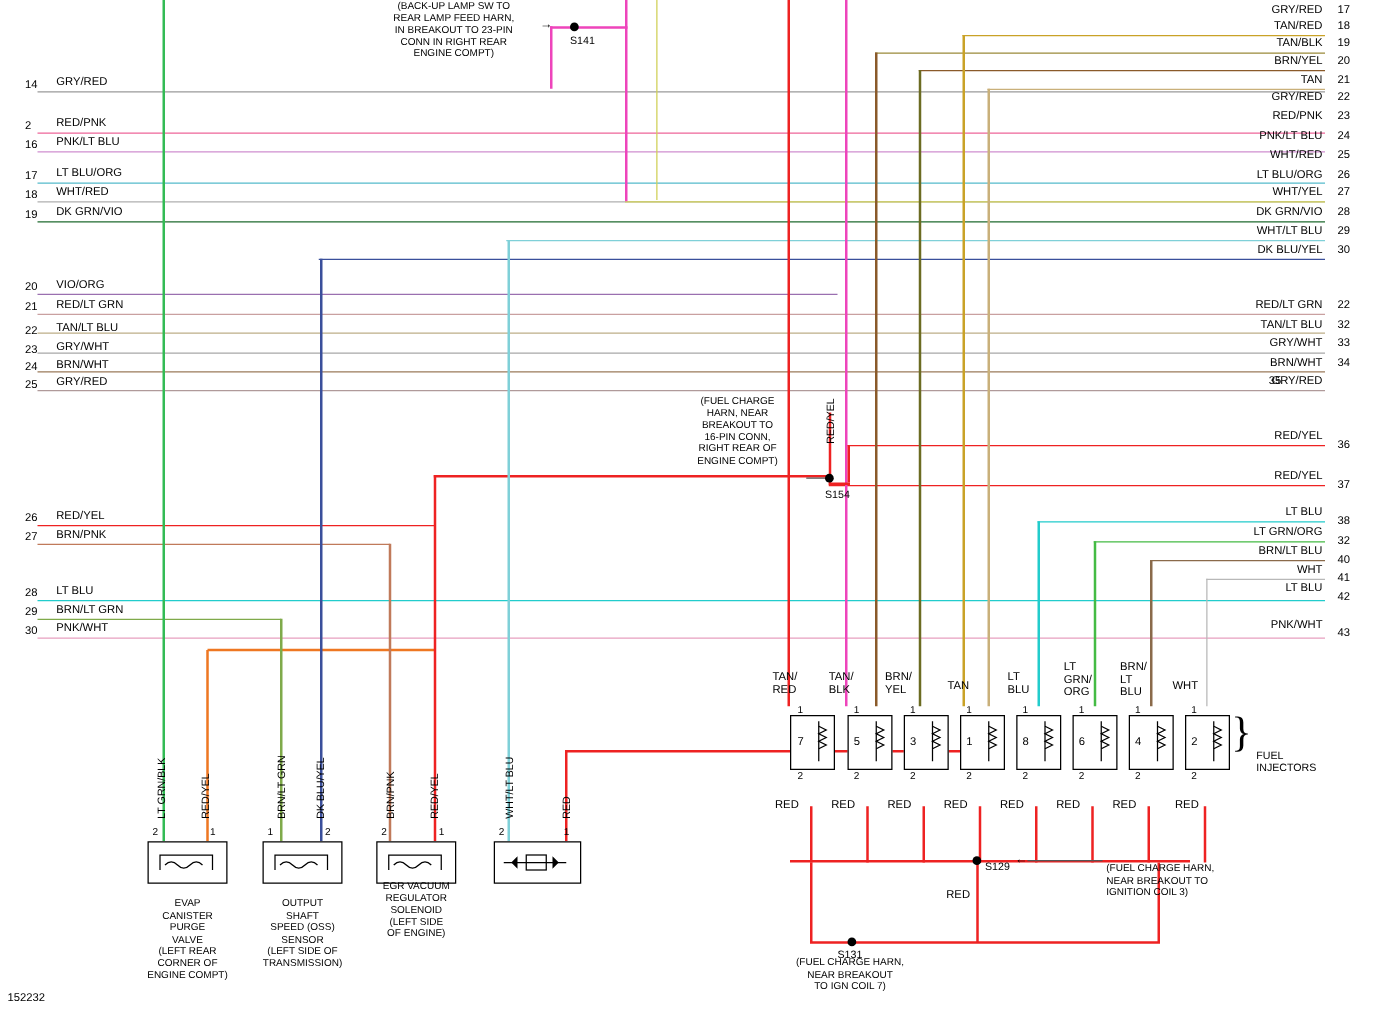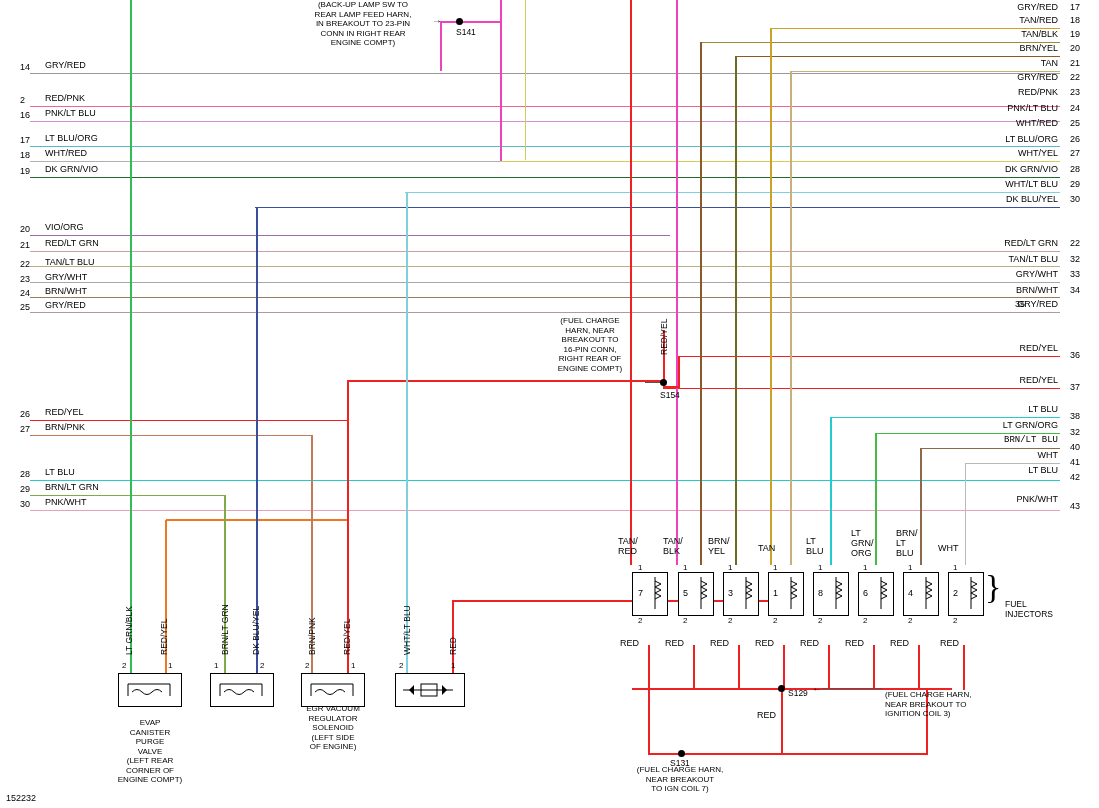--- a/index.html
+++ b/index.html
@@ -194,21 +194,21 @@
 
   <div class="lbl r" style="left:930px;top:343px;width:128px;">RED/YEL</div>
   <div class="pin" style="left:1070px;top:350px;">36</div>
   <div class="lbl r" style="left:930px;top:375px;width:128px;">RED/YEL</div>
   <div class="pin" style="left:1070px;top:382px;">37</div>
 
   <div class="lbl r" style="left:930px;top:404px;width:128px;">LT BLU</div>
   <div class="pin" style="left:1070px;top:411px;">38</div>
   <div class="lbl r" style="left:930px;top:420px;width:128px;">LT GRN/ORG</div>
   <div class="pin" style="left:1070px;top:427px;">32</div>
-  <div class="lbl r" style="left:930px;top:435px;width:128px;font-family:Liberation Mono, monospace;">BRN/LT BLU</div>
+  <div class="lbl r" style="left:930px;top:435px;width:128px;">BRN/LT BLU</div>
   <div class="pin" style="left:1070px;top:442px;">40</div>
   <div class="lbl r" style="left:930px;top:450px;width:128px;">WHT</div>
   <div class="pin" style="left:1070px;top:457px;">41</div>
   <div class="lbl r" style="left:930px;top:465px;width:128px;">LT BLU</div>
   <div class="pin" style="left:1070px;top:472px;">42</div>
   <div class="lbl r" style="left:930px;top:494px;width:128px;">PNK/WHT</div>
   <div class="pin" style="left:1070px;top:501px;">43</div>
 
   <div class="note" style="left:288px;top:0px;width:150px;">(BACK-UP LAMP SW TO
 REAR LAMP FEED HARN,
@@ -268,20 +268,26 @@
 CORNER OF
 ENGINE COMPT)</div>
 
   <div class="comp" style="left:210px;top:673px;width:62px;height:32px;"></div>
   <svg style="position:absolute;left:218px;top:678px;" width="46" height="22">
     <path d="M2 18 L2 6 L44 6 L44 18" fill="none" stroke="#000" stroke-width="1"></path>
     <path d="M6 14 q5 -5 10 0 q5 5 10 0 q5 -5 10 0" fill="none" stroke="#000" stroke-width="1"></path>
   </svg>
   <div class="injpin" style="left:214px;top:661px;">1</div>
   <div class="injpin" style="left:260px;top:661px;">2</div>
+  <div class="cdesc" style="left:196px;top:718px;width:92px;">OUTPUT
+SHAFT
+SPEED (OSS)
+SENSOR
+(LEFT SIDE OF
+TRANSMISSION)</div>
 
   <div class="comp" style="left:301px;top:673px;width:62px;height:32px;"></div>
   <svg style="position:absolute;left:309px;top:678px;" width="46" height="22">
     <path d="M2 18 L2 6 L44 6 L44 18" fill="none" stroke="#000" stroke-width="1"></path>
     <path d="M6 14 q5 -5 10 0 q5 5 10 0 q5 -5 10 0" fill="none" stroke="#000" stroke-width="1"></path>
   </svg>
   <div class="injpin" style="left:305px;top:661px;">2</div>
   <div class="injpin" style="left:351px;top:661px;">1</div>
   <div class="cdesc" style="left:287px;top:704px;width:92px;">EGR VACUUM
 REGULATOR

